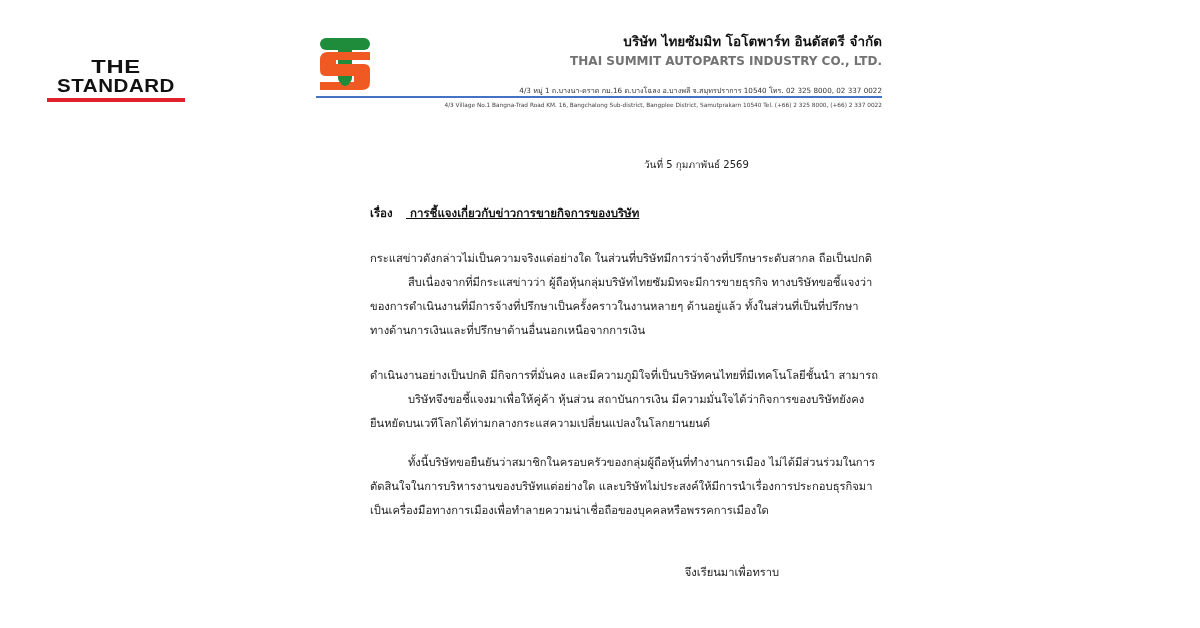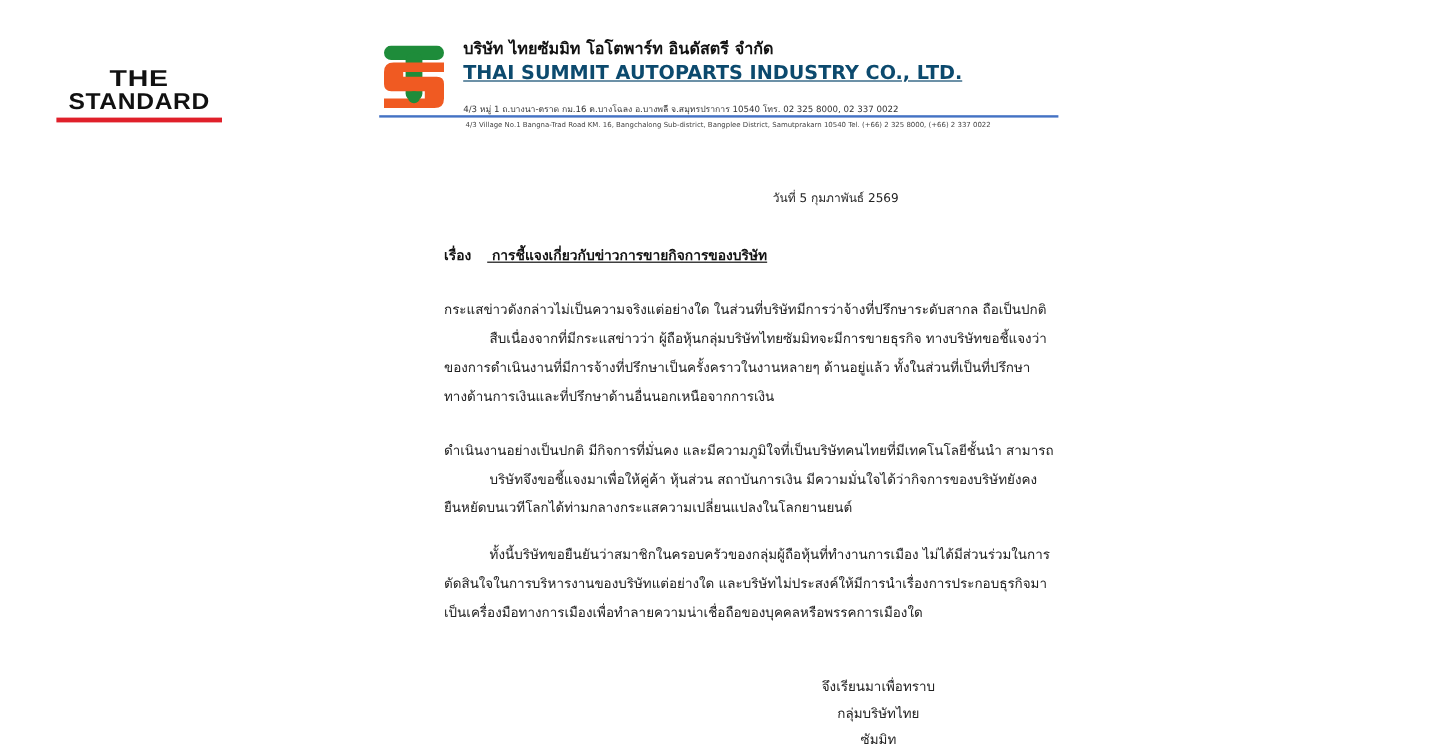--- a/index.html
+++ b/index.html
@@ -6,23 +6,23 @@
   body { width:1200px; height:628px; background:#ffffff; position:relative; overflow:hidden;
          font-family:"DejaVu Sans", sans-serif; color:#1a1a1a; }
   .brand { position:absolute; left:47px; top:58px; width:138px; }
   .brand .l1, .brand .l2 { font-family:"Liberation Sans", sans-serif; font-weight:900; color:#111; text-align:center; letter-spacing:0.5px; }
   .brand .l1 { font-size:19px; line-height:18px; transform:scaleX(1.25); }
   .brand .l2 { font-size:19px; line-height:20px; transform:scaleX(1.08); }
   .brand .bar { height:4px; background:#e0202a; margin-top:2px; }
 
   .letterhead { position:absolute; left:316px; top:34px; width:566px; height:64px; }
   .logo { position:absolute; left:4px; top:4px; width:50px; height:52px; }
-  .lh-text { position:absolute; left:70px; top:-2px; width:496px; text-align:left; }
+  .lh-text { position:absolute; left:70px; top:-2px; width:496px; text-align:right; }
   .lh-thai { font-size:13.5px; font-weight:bold; color:#111; line-height:18px; }
-  .lh-eng { font-size:16px; font-weight:bold; color:#0c4a6e; line-height:18px; margin-top:2px;text-decoration:underline; }
+  .lh-eng { font-size:12px; font-weight:bold; color:#737373; line-height:18px; margin-top:2px; }
   .lh-addr1 { font-size:7.2px; color:#333; line-height:12px; margin-top:15px; }
   .lh-addr2 { font-size:5.8px; color:#444; line-height:10px; margin-top:3px; padding-left:2px; }
   .rule { position:absolute; left:316px; top:96px; width:566px; height:2px; background:#4472c4; }
 
   .date { position:absolute; left:644px; top:157px; font-size:10px; color:#222; }
   .subject { position:absolute; left:370px; top:204px; font-size:11.5px; font-weight:bold; color:#111;text-decoration:underline; }
   .subject .lbl { display:inline-block; width:36px; }
   .para { position:absolute; left:370px; width:490px; font-size:11.2px; line-height:24px; color:#222; }
   .para .line { white-space:nowrap; }
   .para .line.first { text-indent:38px; }
@@ -77,14 +77,13 @@
 </div>
 
 <div class="para p3">
   <div class="line first">ทั้งนี้บริษัทขอยืนยันว่าสมาชิกในครอบครัวของกลุ่มผู้ถือหุ้นที่ทำงานการเมือง ไม่ได้มีส่วนร่วมในการ</div>
   <div class="line">ตัดสินใจในการบริหารงานของบริษัทแต่อย่างใด และบริษัทไม่ประสงค์ให้มีการนำเรื่องการประกอบธุรกิจมา</div>
   <div class="line">เป็นเครื่องมือทางการเมืองเพื่อทำลายความน่าเชื่อถือของบุคคลหรือพรรคการเมืองใด</div>
 </div>
 
 <div class="closing">
   <div>จึงเรียนมาเพื่อทราบ</div>
-  <div>กลุ่มบริษัทไทยซัมมิท</div>
 </div>
 
 </body></html>

